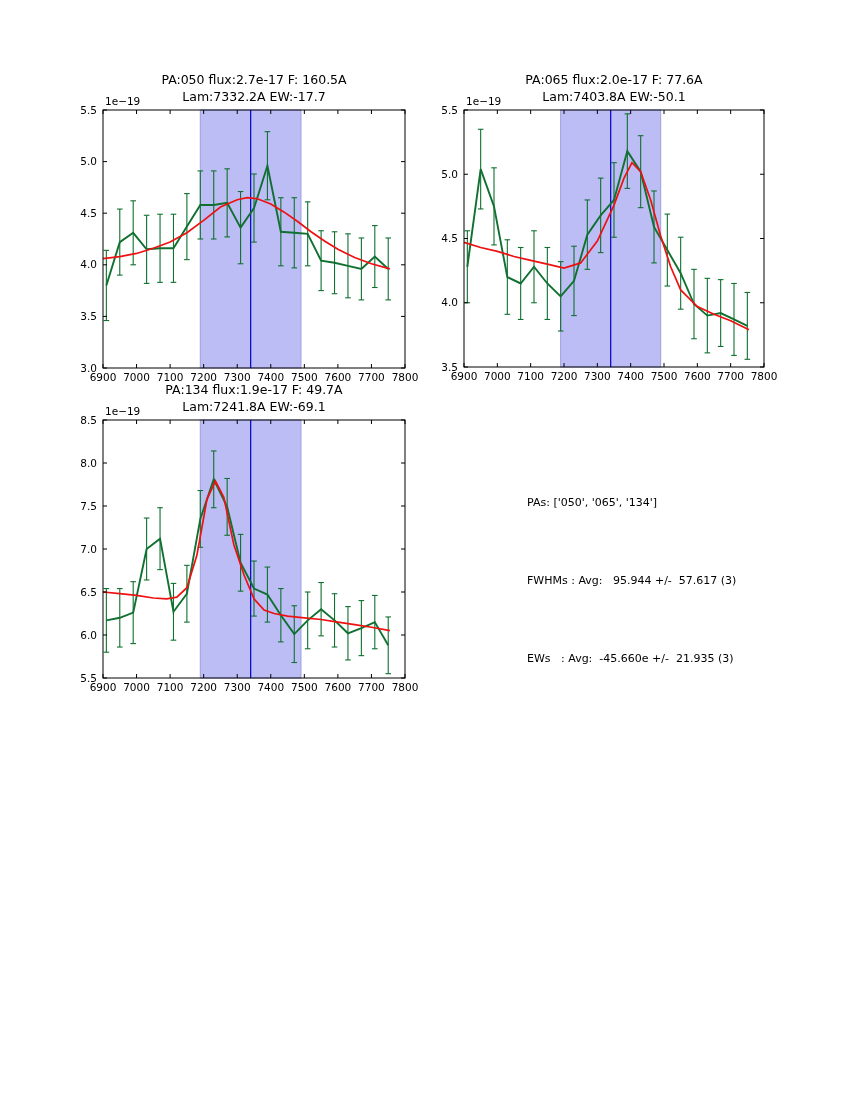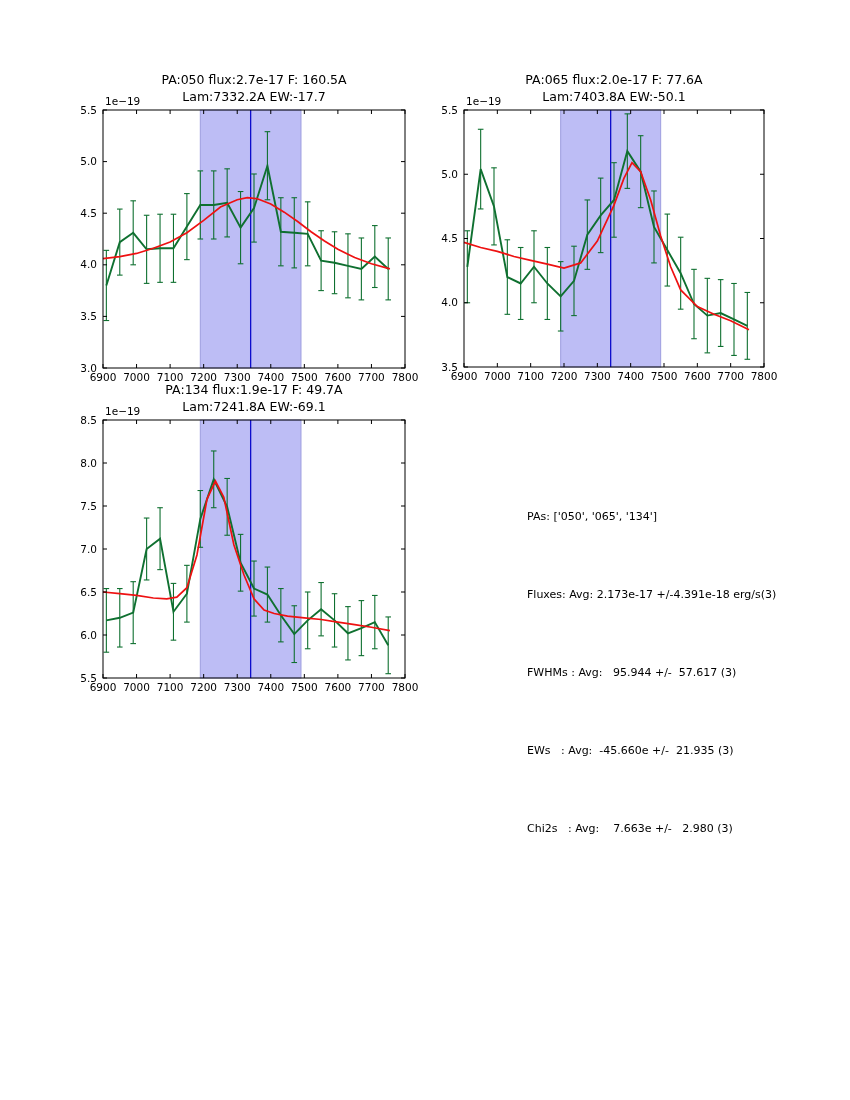--- a/index.html
+++ b/index.html
@@ -3,21 +3,21 @@
 <meta charset="utf-8">
 <style>
   html,body{margin:0;padding:0;background:#ffffff;}
   .page{position:relative;width:850px;height:1100px;background:#ffffff;
         font-family:"DejaVu Sans",sans-serif;overflow:hidden;}
   .chart{position:absolute;}
   #chart-0{left:55px;top:54px;width:390px;height:345px;}
   #chart-1{left:416px;top:54px;width:390px;height:345px;}
   #chart-2{left:55px;top:364px;width:390px;height:345px;}
   .chart text{font-family:"DejaVu Sans",sans-serif;}
-  .stats{position:absolute;left:527px;top:452px;font-size:11px;line-height:26px;
+  .stats{position:absolute;left:527px;top:438px;font-size:11px;line-height:26px;
          color:#000;white-space:pre;}
 </style>
 </head>
 <body>
 
 <div class="page">
   <svg id="chart-0" class="chart" viewBox="0 0 390 345">
       <rect x="145.31111111111113" y="56" width="100.66666666666666" height="258" fill="#bdbdf5" stroke="#9d9ddf" stroke-width="1"></rect>
       <line x1="195.64444444444445" x2="195.64444444444445" y1="56" y2="314" stroke="#0d0dcc" stroke-width="1.3"></line>
       <g stroke="#0f7030" stroke-width="1.1" fill="none">
@@ -397,18 +397,16 @@
       <text x="42" y="145.6" text-anchor="end" font-size="10.5" fill="#000000">7.5</text>
       <text x="42" y="102.6" text-anchor="end" font-size="10.5" fill="#000000">8.0</text>
       <text x="42" y="59.6" text-anchor="end" font-size="10.5" fill="#000000">8.5</text>
       <text x="199" y="30" text-anchor="middle" font-size="12.5" fill="#000000">PA:134 flux:1.9e-17 F: 49.7A</text>
       <text x="199" y="47" text-anchor="middle" font-size="12.5" fill="#000000">Lam:7241.8A EW:-69.1</text>
       <text x="50" y="51" font-size="10.5" fill="#000000">1e−19</text>
     </svg>
 
   <div class="stats">
     <div class="stat-line">PAs: ['050', '065', '134']</div>
-    <div class="stat-line">Fluxes: Avg: 2.173e-17 +/-4.391e-18 erg/s(3)</div>
     <div class="stat-line">FWHMs : Avg:   95.944 +/-  57.617 (3)</div>
     <div class="stat-line">EWs   : Avg:  -45.660e +/-  21.935 (3)</div>
-    <div class="stat-line">Chi2s   : Avg:    7.663e +/-   2.980 (3)</div>
   </div>
 </div>
 
 </body></html>

